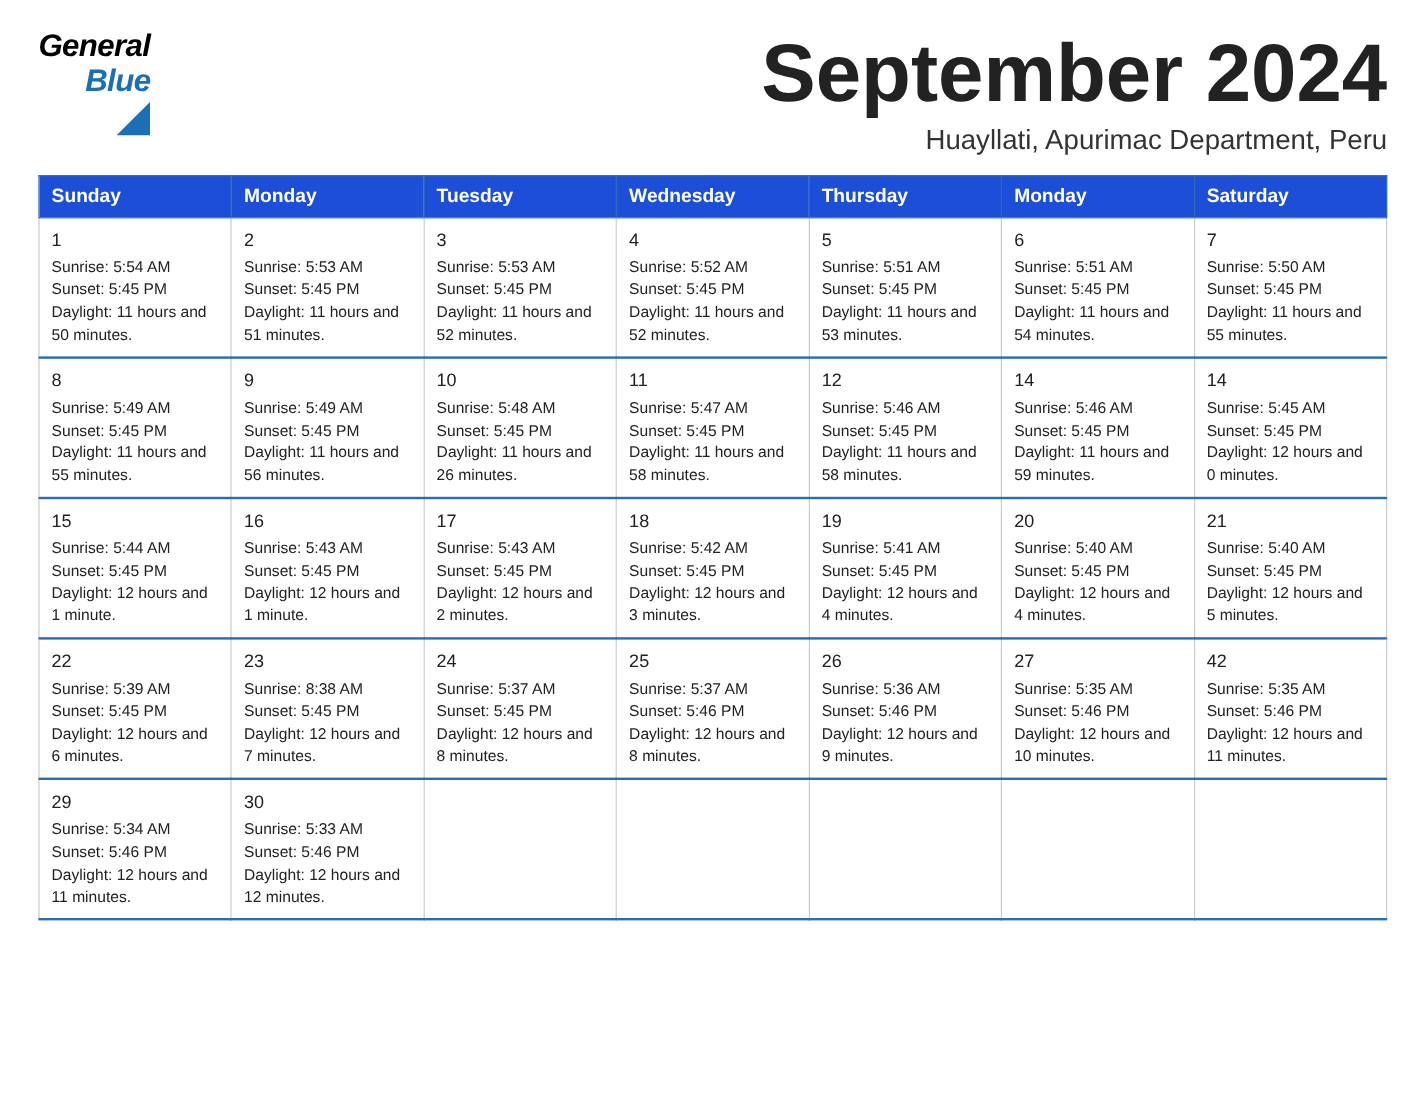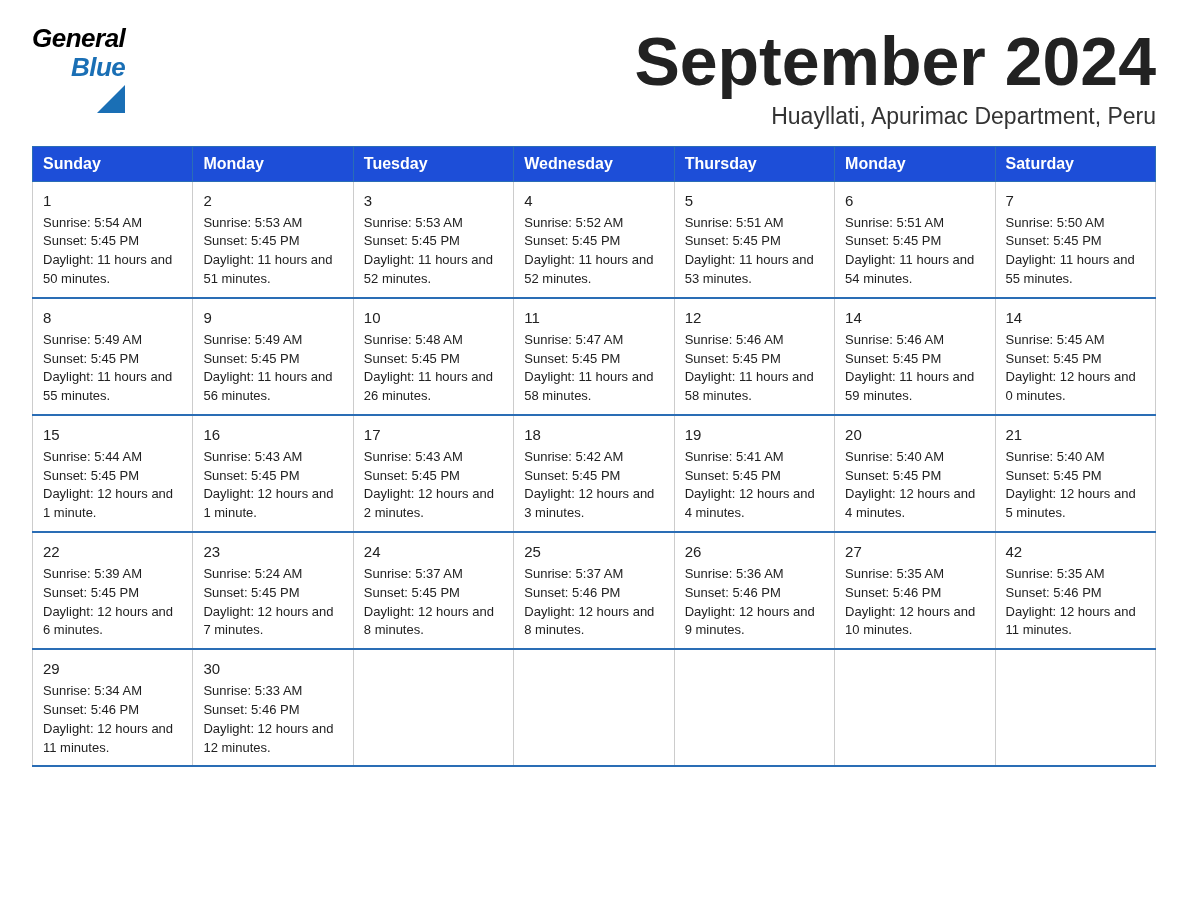--- a/index.html
+++ b/index.html
@@ -150,21 +150,21 @@
         <td><span class="day-num">15</span><span>Sunrise: 5:44 AM</span><br><span>Sunset: 5:45 PM</span><br><span>Daylight: 12 hours and 1 minute.</span></td>
         <td><span class="day-num">16</span><span>Sunrise: 5:43 AM</span><br><span>Sunset: 5:45 PM</span><br><span>Daylight: 12 hours and 1 minute.</span></td>
         <td><span class="day-num">17</span><span>Sunrise: 5:43 AM</span><br><span>Sunset: 5:45 PM</span><br><span>Daylight: 12 hours and 2 minutes.</span></td>
         <td><span class="day-num">18</span><span>Sunrise: 5:42 AM</span><br><span>Sunset: 5:45 PM</span><br><span>Daylight: 12 hours and 3 minutes.</span></td>
         <td><span class="day-num">19</span><span>Sunrise: 5:41 AM</span><br><span>Sunset: 5:45 PM</span><br><span>Daylight: 12 hours and 4 minutes.</span></td>
         <td><span class="day-num">20</span><span>Sunrise: 5:40 AM</span><br><span>Sunset: 5:45 PM</span><br><span>Daylight: 12 hours and 4 minutes.</span></td>
         <td><span class="day-num">21</span><span>Sunrise: 5:40 AM</span><br><span>Sunset: 5:45 PM</span><br><span>Daylight: 12 hours and 5 minutes.</span></td>
       </tr>
       <tr>
         <td><span class="day-num">22</span><span>Sunrise: 5:39 AM</span><br><span>Sunset: 5:45 PM</span><br><span>Daylight: 12 hours and 6 minutes.</span></td>
-        <td><span class="day-num">23</span><span>Sunrise: 5:24 AM</span><br><span>Sunset: 5:45 PM</span><br><span>Daylight: 12 hours and 7 minutes.</span></td>
+        <td><span class="day-num">23</span><span>Sunrise: 8:38 AM</span><br><span>Sunset: 5:45 PM</span><br><span>Daylight: 12 hours and 7 minutes.</span></td>
         <td><span class="day-num">24</span><span>Sunrise: 5:37 AM</span><br><span>Sunset: 5:45 PM</span><br><span>Daylight: 12 hours and 8 minutes.</span></td>
         <td><span class="day-num">25</span><span>Sunrise: 5:37 AM</span><br><span>Sunset: 5:46 PM</span><br><span>Daylight: 12 hours and 8 minutes.</span></td>
         <td><span class="day-num">26</span><span>Sunrise: 5:36 AM</span><br><span>Sunset: 5:46 PM</span><br><span>Daylight: 12 hours and 9 minutes.</span></td>
         <td><span class="day-num">27</span><span>Sunrise: 5:35 AM</span><br><span>Sunset: 5:46 PM</span><br><span>Daylight: 12 hours and 10 minutes.</span></td>
         <td><span class="day-num">42</span><span>Sunrise: 5:35 AM</span><br><span>Sunset: 5:46 PM</span><br><span>Daylight: 12 hours and 11 minutes.</span></td>
       </tr>
       <tr>
         <td><span class="day-num">29</span><span>Sunrise: 5:34 AM</span><br><span>Sunset: 5:46 PM</span><br><span>Daylight: 12 hours and 11 minutes.</span></td>
         <td><span class="day-num">30</span><span>Sunrise: 5:33 AM</span><br><span>Sunset: 5:46 PM</span><br><span>Daylight: 12 hours and 12 minutes.</span></td>
         <td class="empty-cell"></td>

